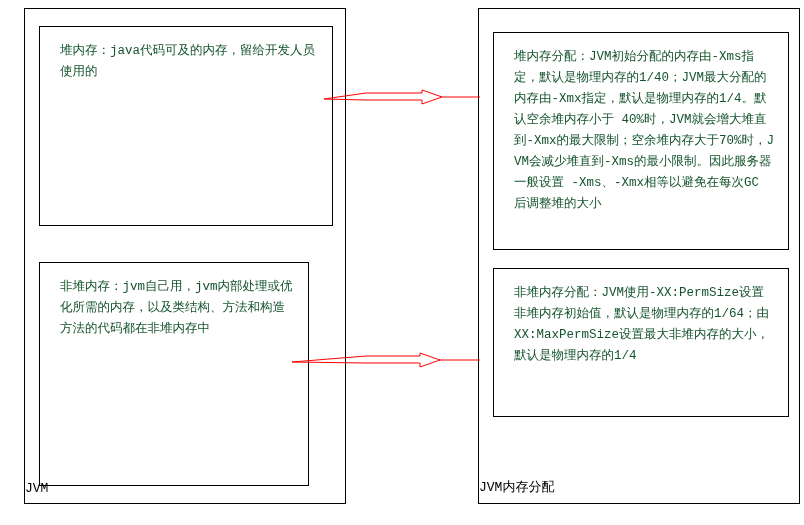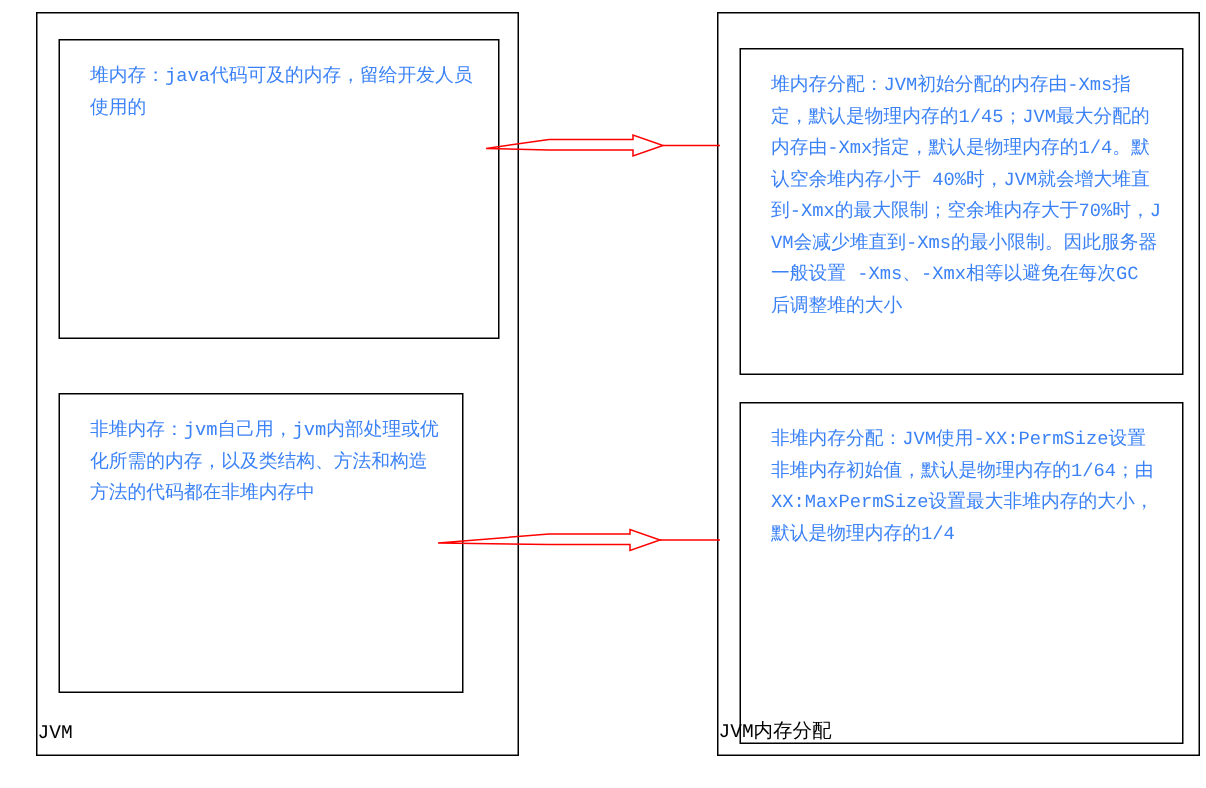--- a/index.html
+++ b/index.html
@@ -53,50 +53,50 @@
     box-sizing: border-box;
     background: #ffffff;
   }
   .box-text {
     position: absolute;
     left: 20px;
     right: 12px;
     top: 14px;
     font-size: 12.5px;
     line-height: 21px;
-    color: #3b82f6;
+    color: #14532d;
     font-family: "Liberation Mono", "DejaVu Sans Mono", monospace;
     white-space: pre-wrap;
     word-break: break-all;
   }
   
   #box-heap {
     left: 14px;
     top: 17px;
     width: 294px;
     height: 200px;
   }
   #box-nonheap {
     left: 14px;
     top: 253px;
     width: 270px;
-    height: 200px;
+    height: 224px;
   }
   
   #box-heap-alloc {
     left: 14px;
     top: 23px;
     width: 296px;
     height: 218px;
   }
   #box-nonheap-alloc {
     left: 14px;
     top: 259px;
     width: 296px;
-    height: 228px;
+    height: 149px;
     text-decoration: underline;
   }
   .arrow {
     position: absolute;
   }
   .arrow svg {
     display: block;
   }
 </style>
 </head>
@@ -109,21 +109,21 @@
       <div class="box-text">堆内存：java代码可及的内存，留给开发人员使用的</div>
     </div>
     <div class="box" id="box-nonheap">
       <div class="box-text">非堆内存：jvm自己用，jvm内部处理或优化所需的内存，以及类结构、方法和构造方法的代码都在非堆内存中</div>
     </div>
     <div class="panel-label">JVM</div>
   </div>
 
   <div class="panel" id="panel-right">
     <div class="box" id="box-heap-alloc">
-      <div class="box-text">堆内存分配：JVM初始分配的内存由-Xms指定，默认是物理内存的1/45；JVM最大分配的内存由-Xmx指定，默认是物理内存的1/4。默认空余堆内存小于 40%时，JVM就会增大堆直到-Xmx的最大限制；空余堆内存大于70%时，JVM会减少堆直到-Xms的最小限制。因此服务器一般设置 -Xms、-Xmx相等以避免在每次GC 后调整堆的大小</div>
+      <div class="box-text">堆内存分配：JVM初始分配的内存由-Xms指定，默认是物理内存的1/40；JVM最大分配的内存由-Xmx指定，默认是物理内存的1/4。默认空余堆内存小于 40%时，JVM就会增大堆直到-Xmx的最大限制；空余堆内存大于70%时，JVM会减少堆直到-Xms的最小限制。因此服务器一般设置 -Xms、-Xmx相等以避免在每次GC 后调整堆的大小</div>
     </div>
     <div class="box" id="box-nonheap-alloc">
       <div class="box-text">非堆内存分配：JVM使用-XX:PermSize设置非堆内存初始值，默认是物理内存的1/64；由XX:MaxPermSize设置最大非堆内存的大小，默认是物理内存的1/4</div>
     </div>
     <div class="panel-label">JVM内存分配</div>
   </div>
 
   <div class="arrow" style="left:322px; top:84px;">
     <svg width="160" height="28" viewBox="0 0 160 28">
       <polyline points="2,15 44,9 100,9 100,6 120,13 100,20 100,16 44,16 2,15" fill="none" stroke="#ff0000" stroke-width="1"></polyline>

